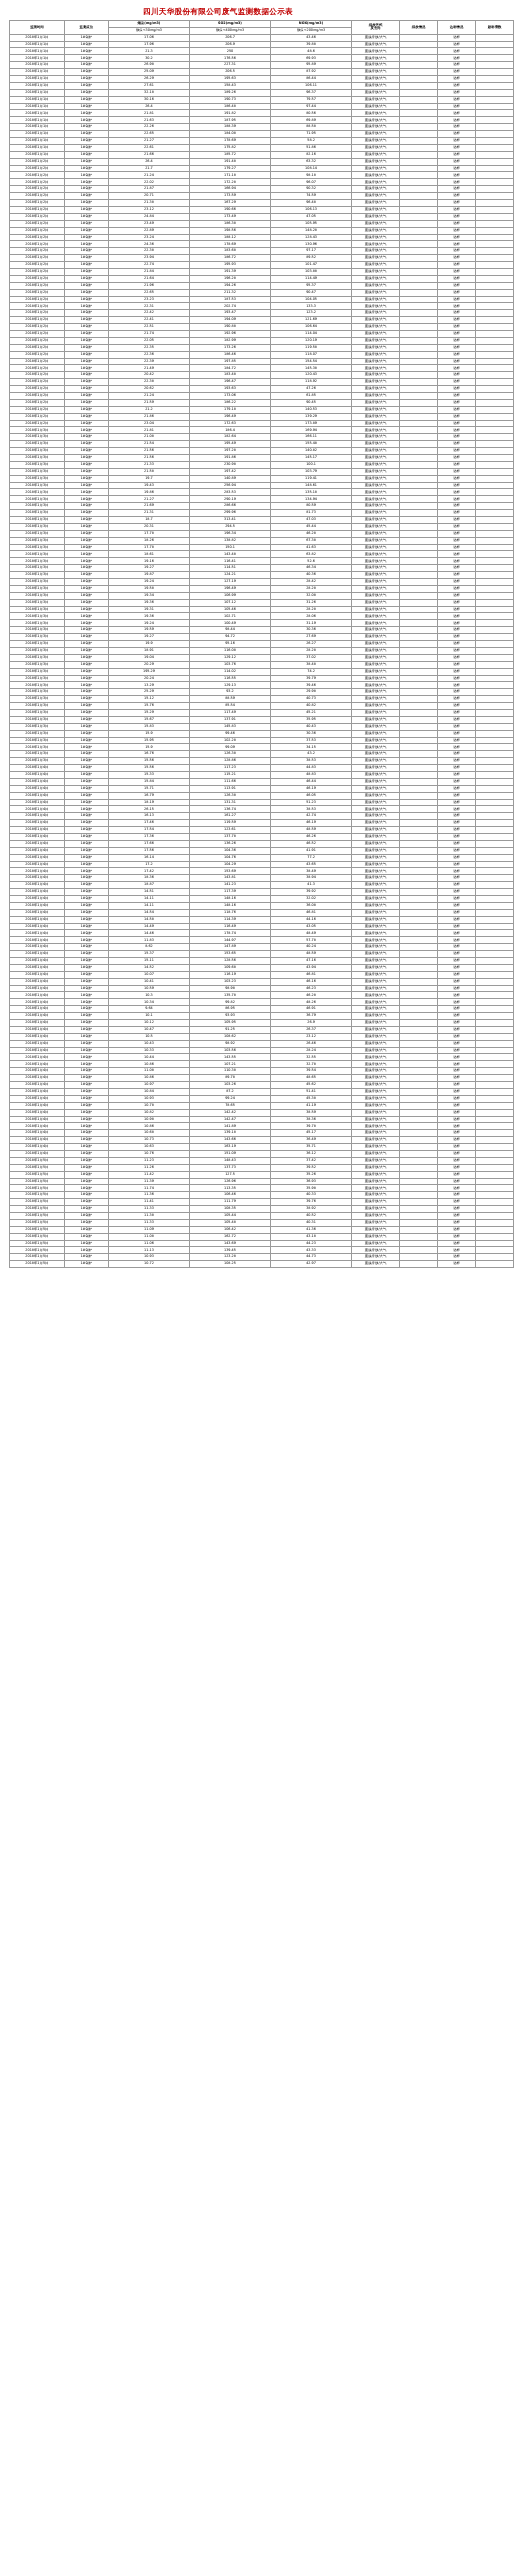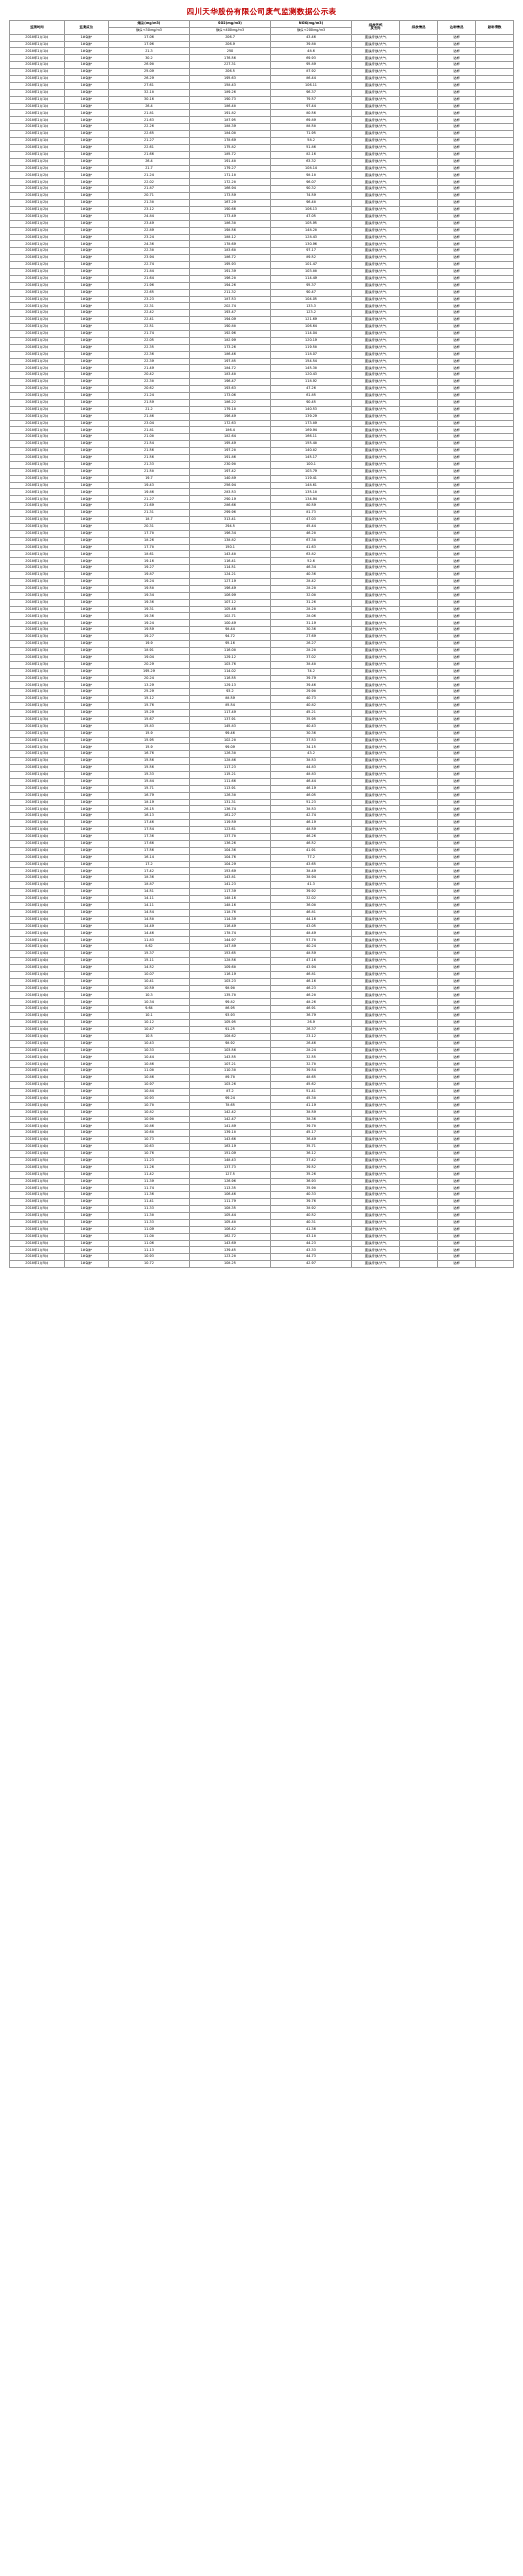--- a/index.html
+++ b/index.html
@@ -6,21 +6,21 @@
     margin: 0;
     padding: 0;
     background: #ffffff;
   }
   body {
     width: 523px;
     font-family: "DejaVu Sans", "Liberation Sans", sans-serif;
     color: #000000;
   }
   .page {
-    width: 523px;
+    width: 436px;
     box-sizing: border-box;
     padding: 4px 9.2px 6.6px 9.2px;
   }
   .title {
     text-align: center;
     font-size: 7.6px;
     font-weight: bold;
     color: #c00000;
     letter-spacing: 0.3px;
     margin: 2.6px 0 3.3px 0;

